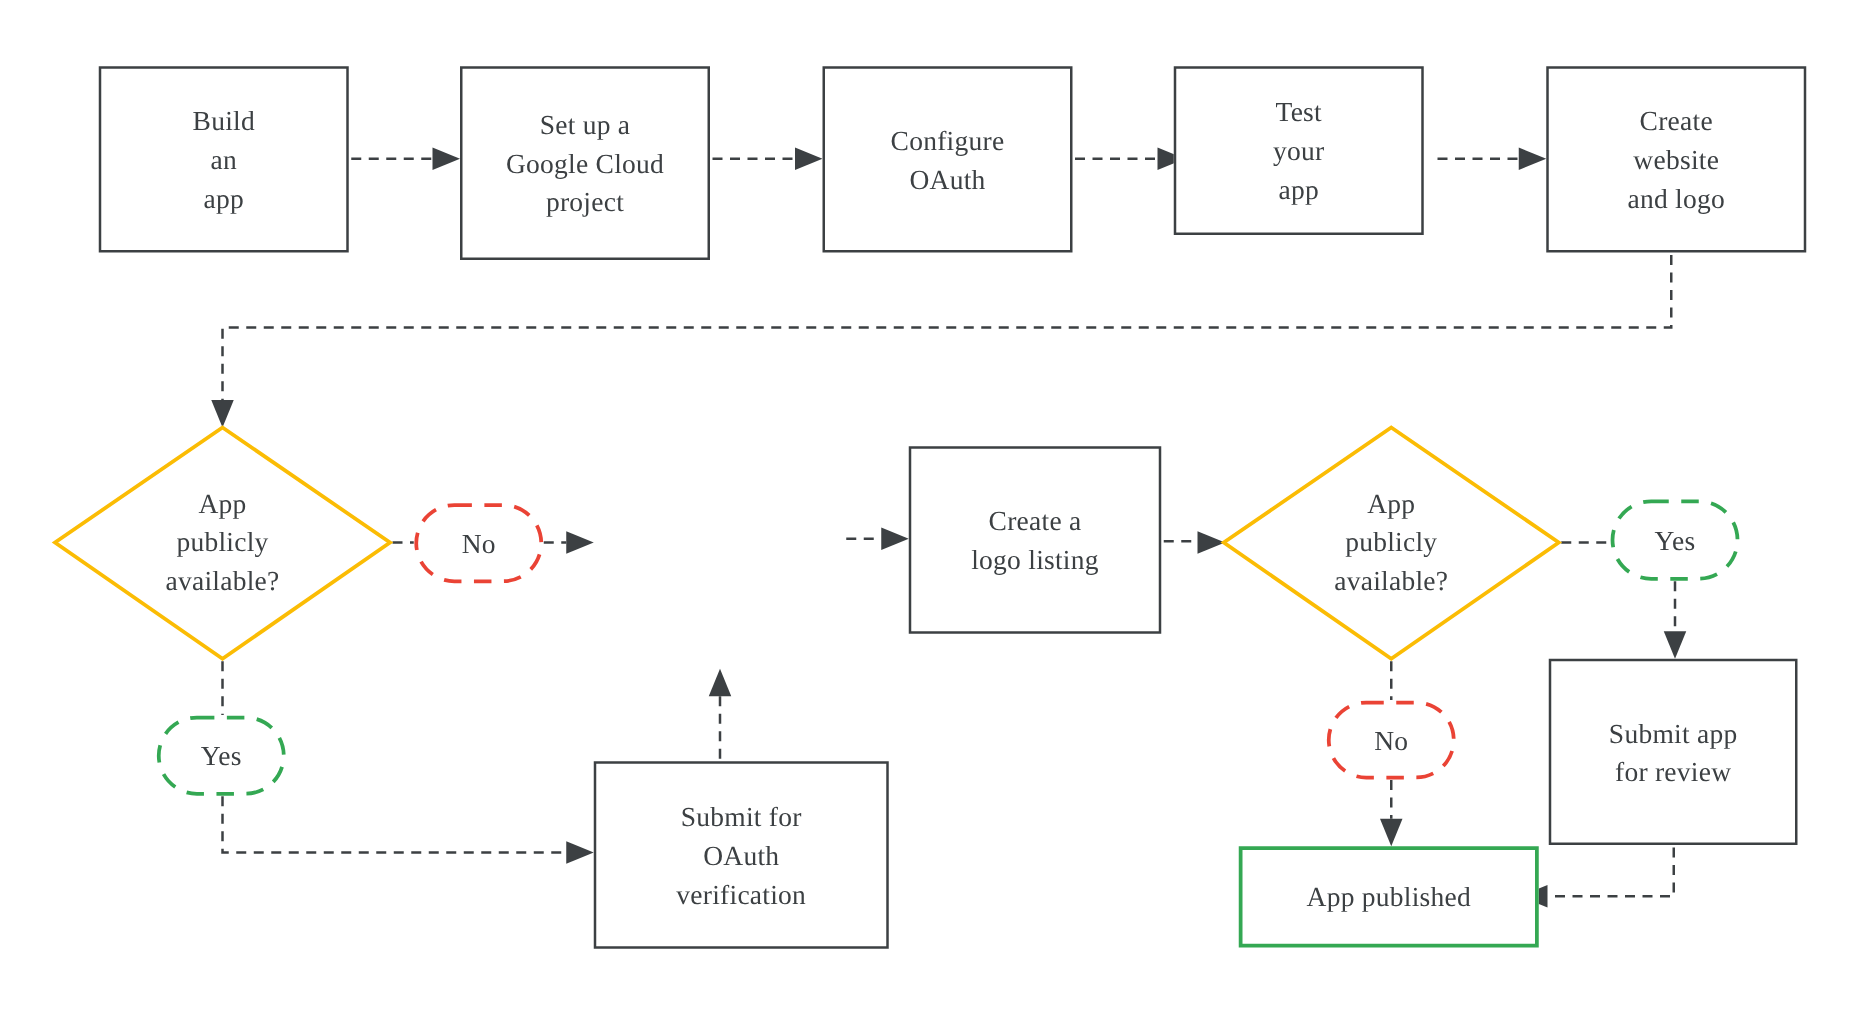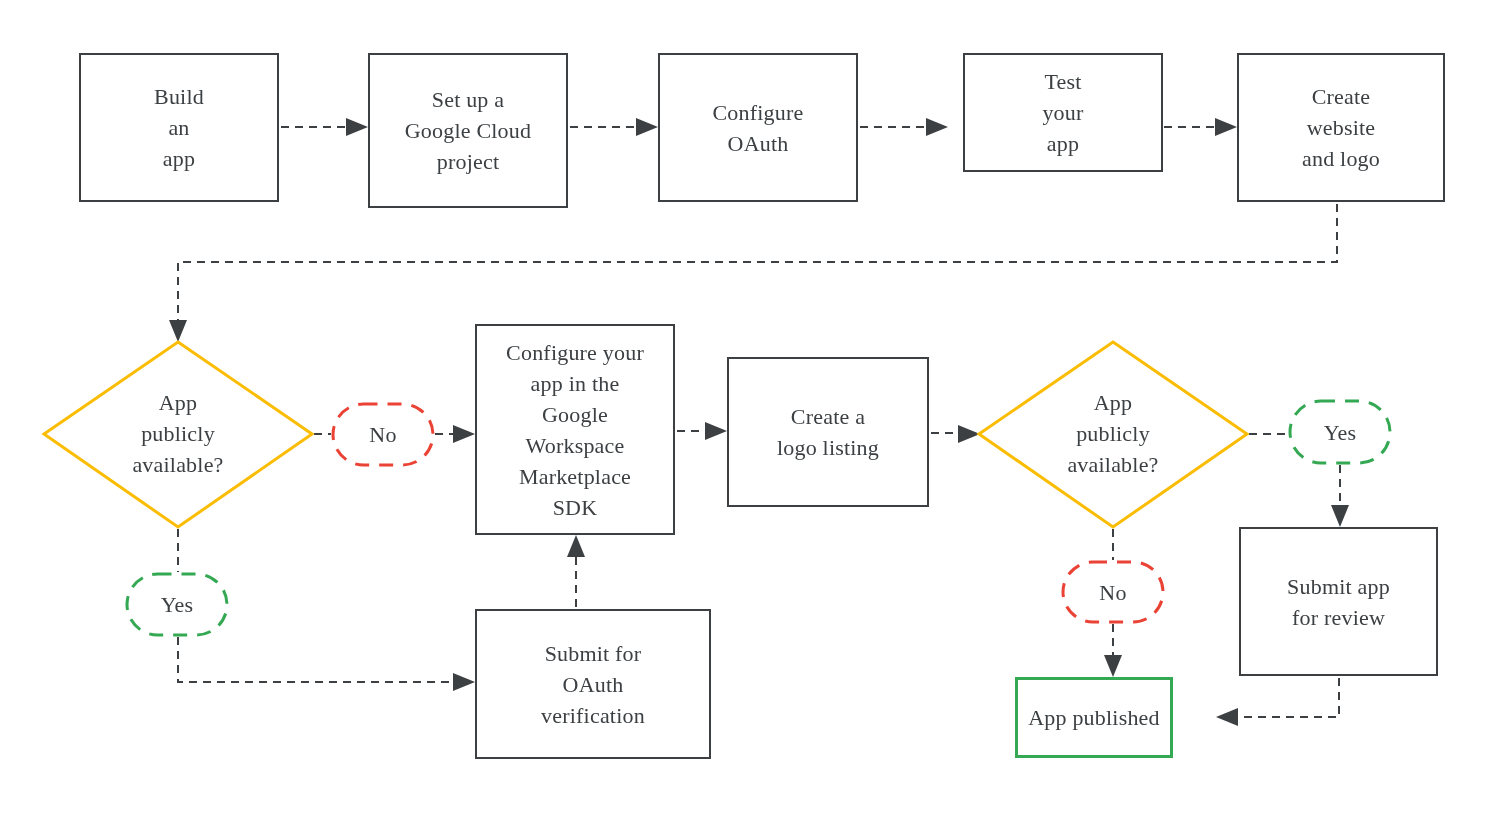--- a/index.html
+++ b/index.html
@@ -107,46 +107,40 @@
 an
 app</div>
 
   <div class="box" style="left:368px;top:53px;width:200px;height:155px">Set up a
 Google Cloud
 project</div>
 
   <div class="box" style="left:658px;top:53px;width:200px;height:149px">Configure
 OAuth</div>
 
-  <div class="box" style="left:963px;top:53px;width:200px;height:119px">Test
+  <div class="box" style="left:939px;top:53px;width:200px;height:135px">Test
 your
 app</div>
 
   <div class="box" style="left:1237px;top:53px;width:208px;height:149px">Create
 website
 and logo</div>
 
-  <div class="box" style="left:475px;top:324px;width:200px;height:211px">Configure your
-app in the
-Google
-Workspace
-Marketplace
-SDK</div>
 
   <div class="box" style="left:727px;top:357px;width:202px;height:150px">Create a
 logo listing</div>
 
   <div class="box" style="left:475px;top:609px;width:236px;height:150px">Submit for
 OAuth
 verification</div>
 
   <div class="box" style="left:1239px;top:527px;width:199px;height:149px">Submit app
 for review</div>
 
-  <div class="box box--published" style="left:1015px;top:677px;width:158px;height:81px">App published</div>
+  <div class="box box--published" style="left:991px;top:677px;width:240px;height:81px">App published</div>
 
   <div class="float-label" style="left:78px;top:387px;width:200px;height:93px">App
 publicly
 available?</div>
 
   <div class="float-label" style="left:1013px;top:387px;width:200px;height:93px">App
 publicly
 available?</div>
 
   <div class="float-label" style="left:333px;top:404px;width:100px;height:61px">No</div>

